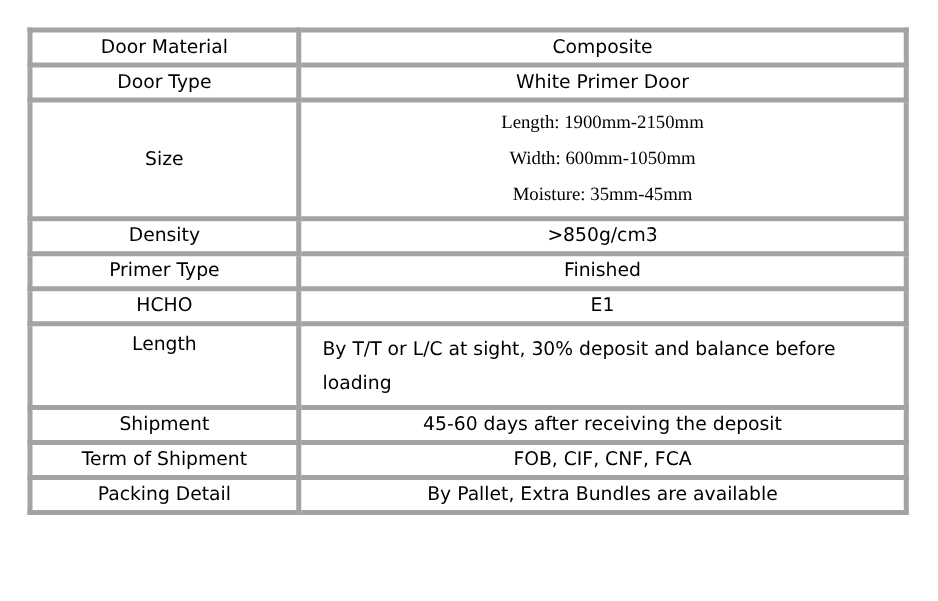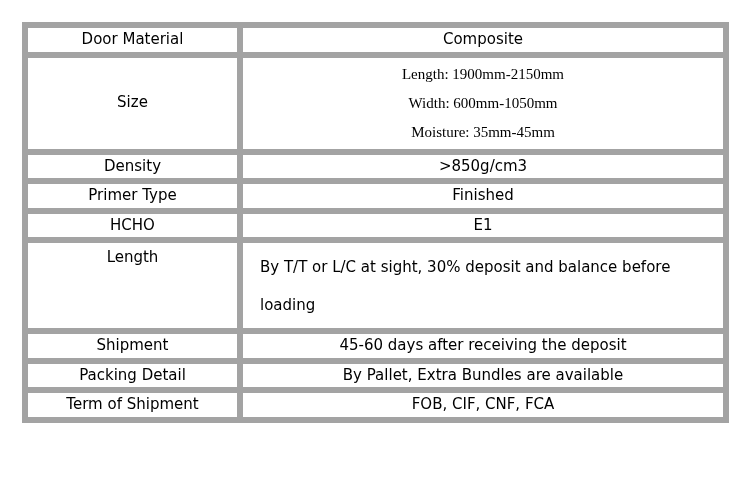--- a/index.html
+++ b/index.html
@@ -15,21 +15,21 @@
   }
   .spec-table {
     position: absolute;
     left: 22px;
     top: 22px;
     border-collapse: collapse;
     table-layout: fixed;
     width: 701px;
   }
   .spec-table td {
-    border: 6px solid #a3a3a3;
+    border: 4px solid #a3a3a3;
     font-size: 15px;
     line-height: 1.3;
     text-align: center;
     vertical-align: middle;
     padding: 2px 4px;
     overflow: hidden;
   }
   .spec-table col.label-col  { width: 215px; }
   .spec-table col.value-col  { width: 486px; }
 
@@ -39,35 +39,39 @@
 
   .size-line { line-height: 29px; white-space: nowrap; font-family: Liberation Serif, serif; }
 
   tr.row-payment td {
     vertical-align: top;
     padding-top: 5px;
   }
   td.payment-value {
     text-align: left;
     padding: 5px 50px 4px 17px;
-    line-height: 38px;
+    line-height: 27px;
   }
 </style>
 </head>
 <body>
 
 <table class="spec-table">
   <colgroup>
     <col class="label-col">
     <col class="value-col">
   </colgroup>
   <tbody>
     <tr class="row-normal">
       <td>Door Material</td>
       <td>Composite</td>
+    </tr>
+    <tr class="row-normal">
+      <td>Door Type</td>
+      <td>White Primer Door</td>
     </tr>
     <tr class="row-size">
       <td>Size</td>
       <td>
         <div class="size-line">Length: 1900mm-2150mm</div>
         <div class="size-line">Width: 600mm-1050mm</div>
         <div class="size-line">Moisture: 35mm-45mm</div>
       </td>
     </tr>
     <tr class="row-normal">
@@ -84,21 +88,21 @@
     </tr>
     <tr class="row-payment">
       <td>Length</td>
       <td class="payment-value">By T/T or L/C at sight, 30% deposit and balance before loading</td>
     </tr>
     <tr class="row-normal">
       <td>Shipment</td>
       <td>45-60 days after receiving the deposit</td>
     </tr>
     <tr class="row-normal">
+      <td>Term of Shipment</td>
+      <td>FOB, CIF, CNF, FCA</td>
+    </tr>
+    <tr class="row-normal">
       <td>Packing Detail</td>
       <td>By Pallet, Extra Bundles are available</td>
-    </tr>
-    <tr class="row-normal">
-      <td>Term of Shipment</td>
-      <td>FOB, CIF, CNF, FCA</td>
     </tr>
   </tbody>
 </table>
 
 </body></html>

